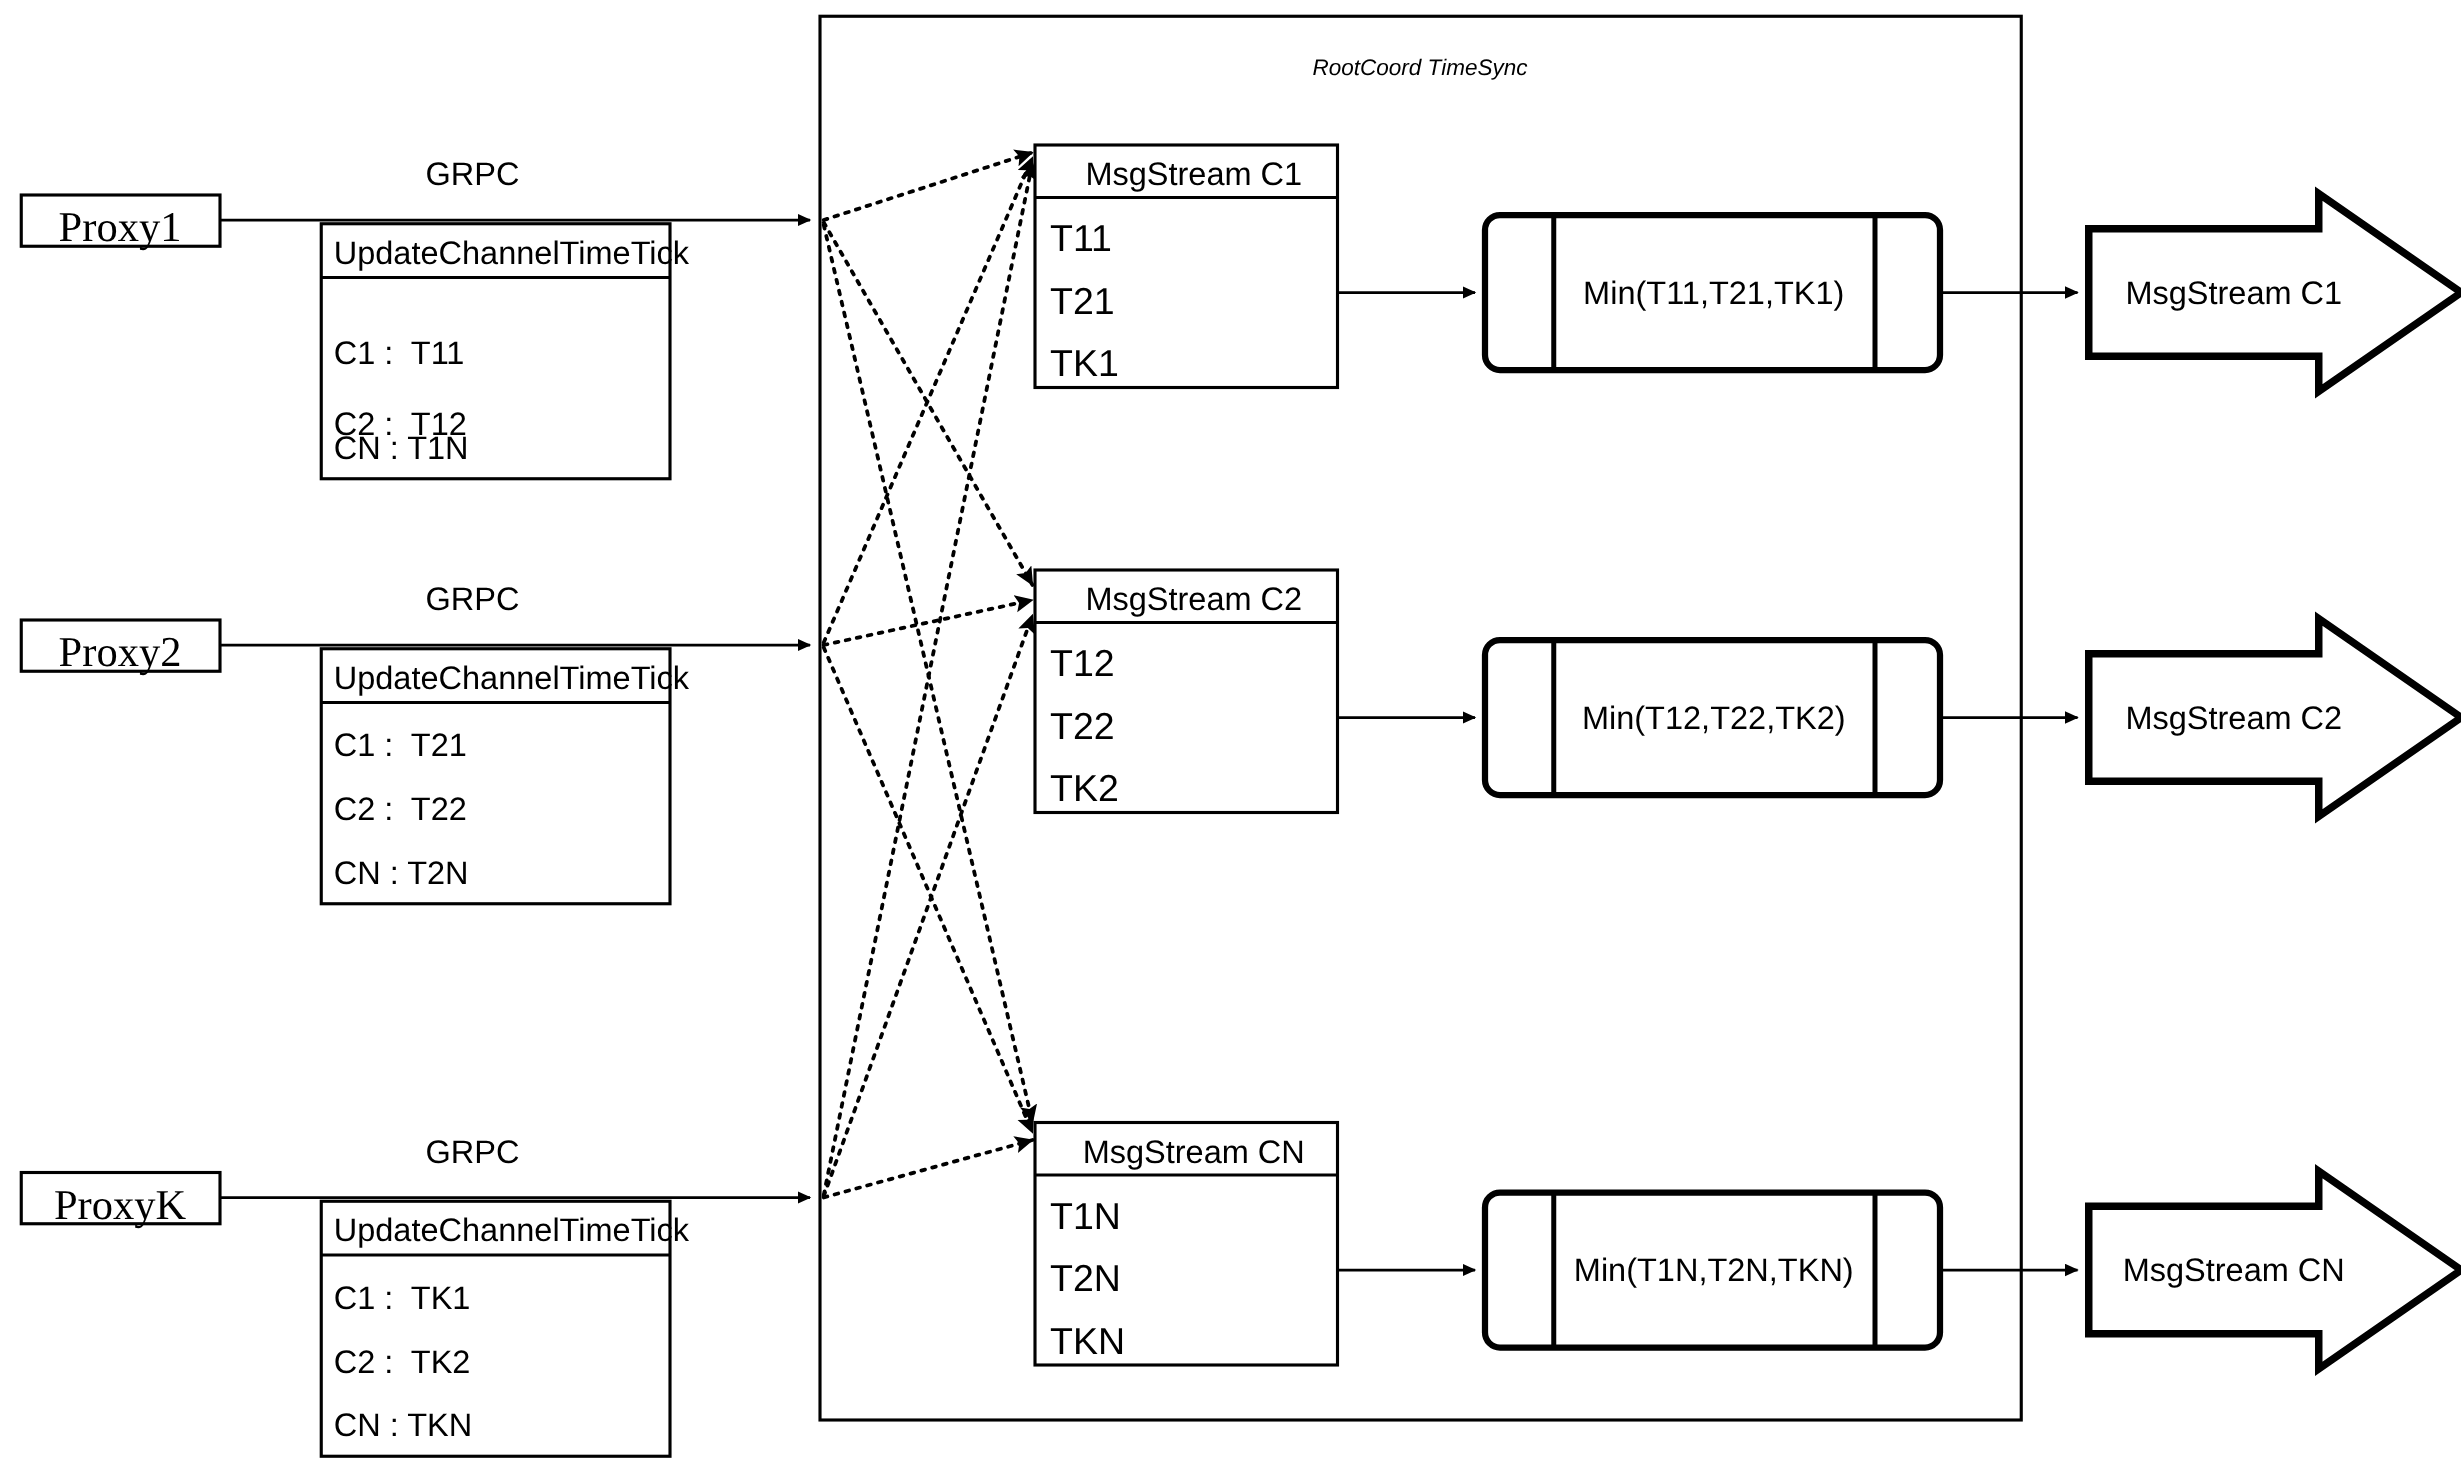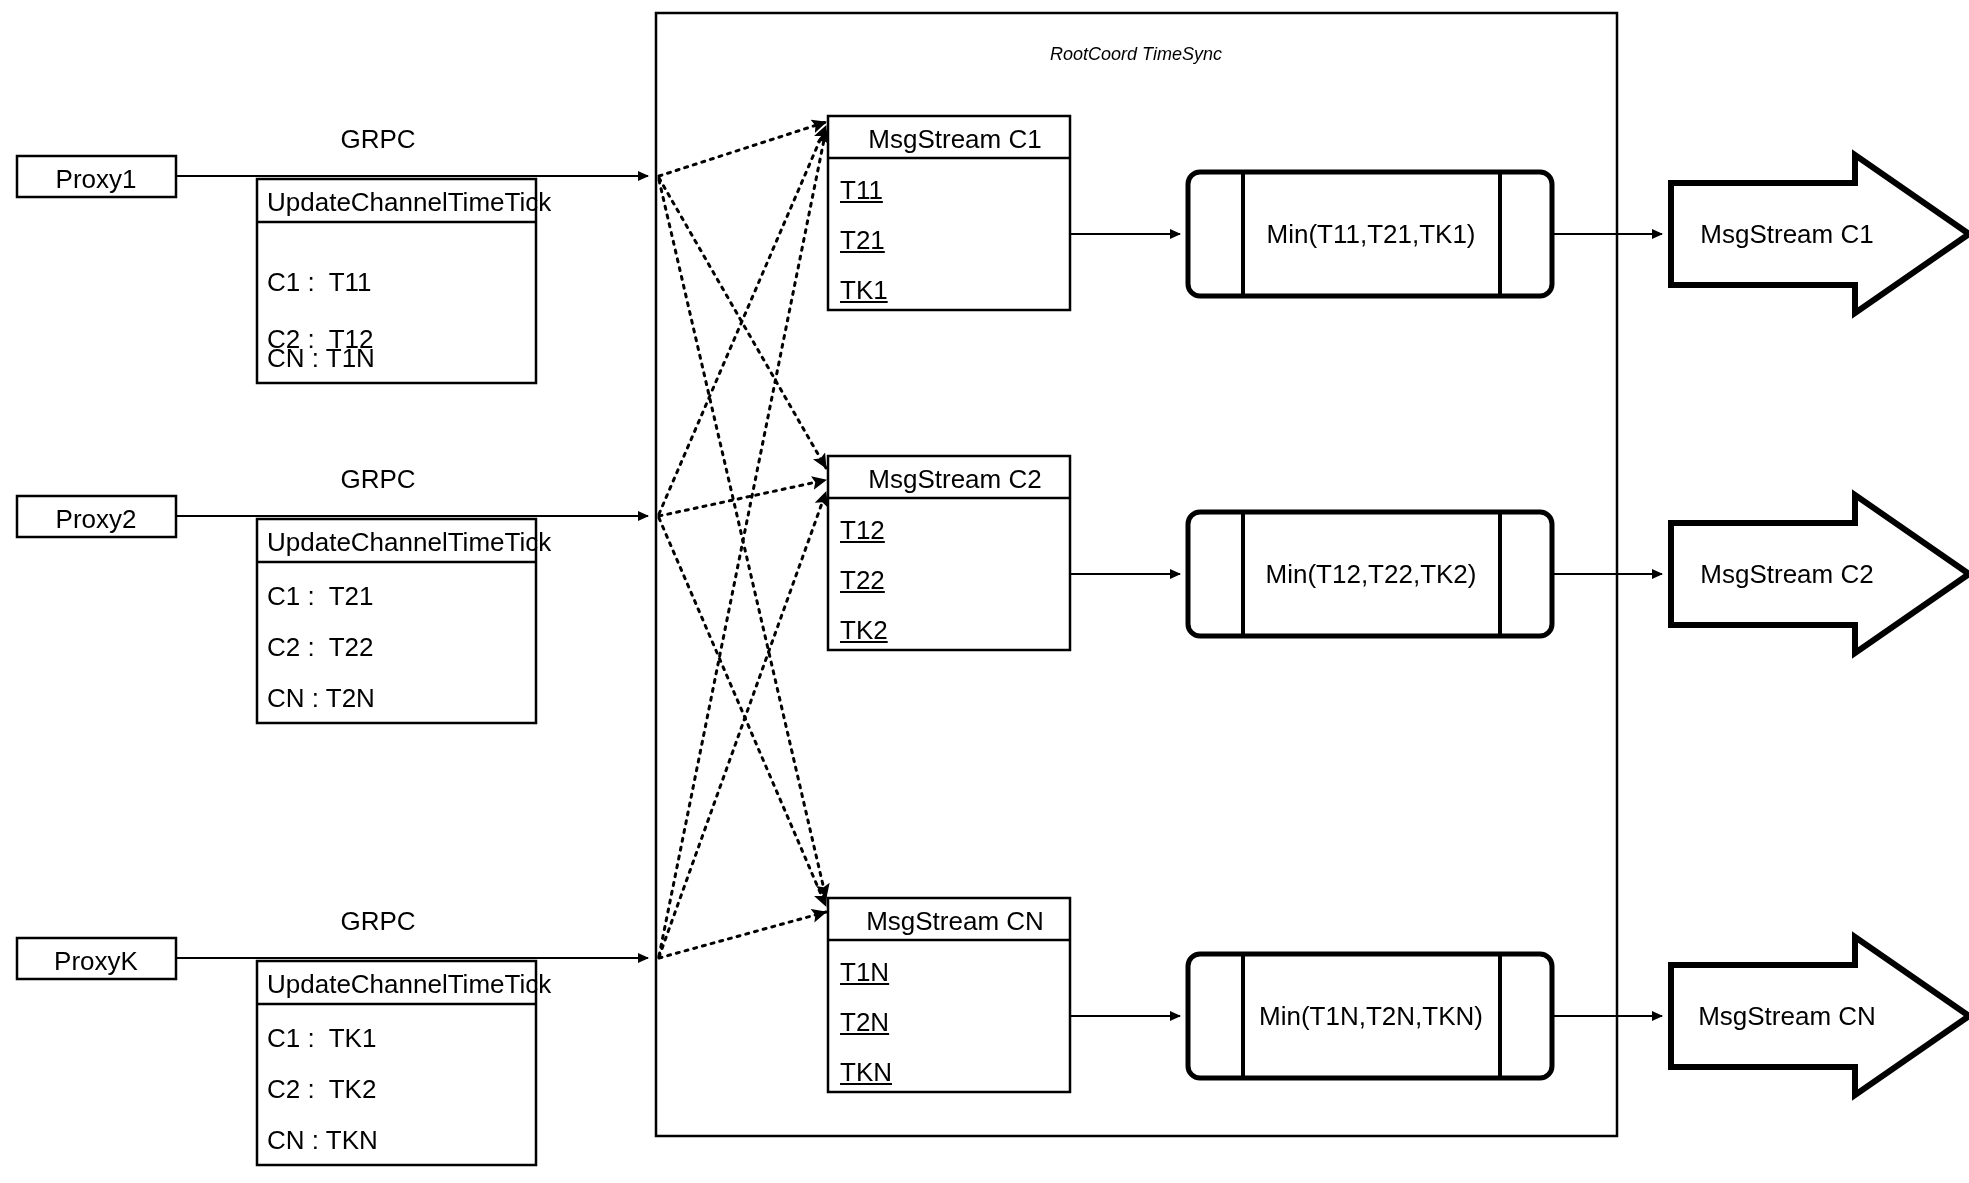--- a/index.html
+++ b/index.html
@@ -22,27 +22,27 @@
     width: 1969px;
     height: 1183px;
     overflow: visible;
   }
   .txt {
     position: absolute;
     color: #000000;
     white-space: pre;
     line-height: 1;
   }
-  .t-proxy     { font-size: 26px; }
+  .t-proxy     { font-size: 34px; font-family: Liberation Serif, serif; }
   .t-grpc      { font-size: 26px; text-align: right; }
   .t-tbl-head  { font-size: 26px; }
   .t-tbl-row   { font-size: 26px; }
   .t-root      { font-size: 18px; font-style: italic; }
   .t-ms-head   { font-size: 26px; }
-  .t-ms-row    { font-size: 26px; text-decoration: underline; }
+  .t-ms-row    { font-size: 30px; }
   .t-min       { font-size: 26px; }
   .t-out       { font-size: 26px; }
   .ctr { transform: translateX(-50%); }
 </style>
 </head>
 <body>
 
 <div id="stage">
 
   <svg class="layer" viewBox="0 0 1969 1183">

